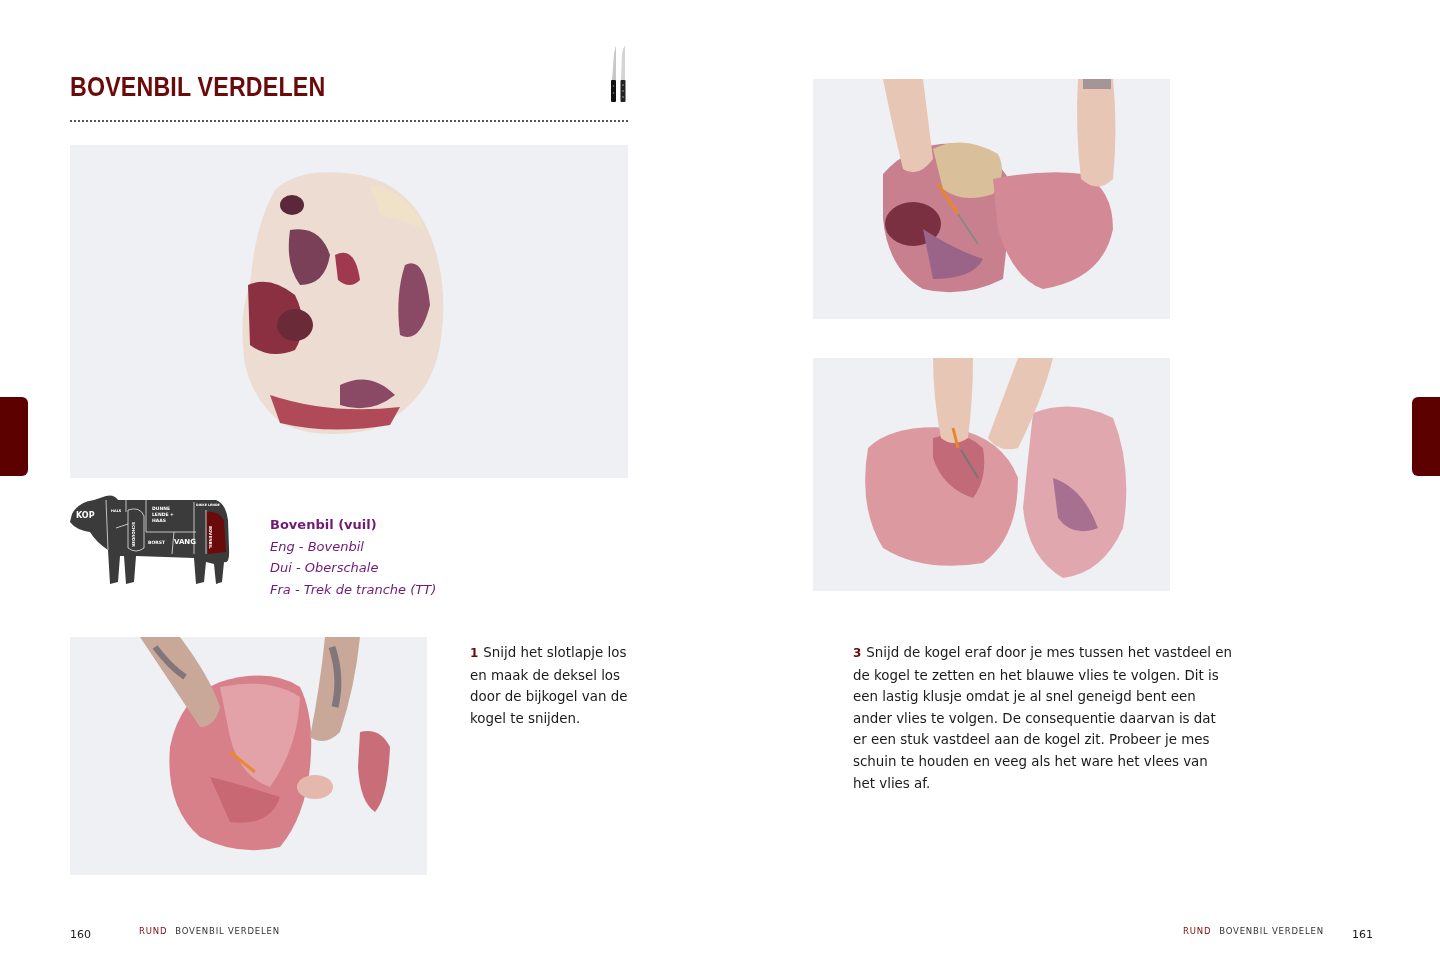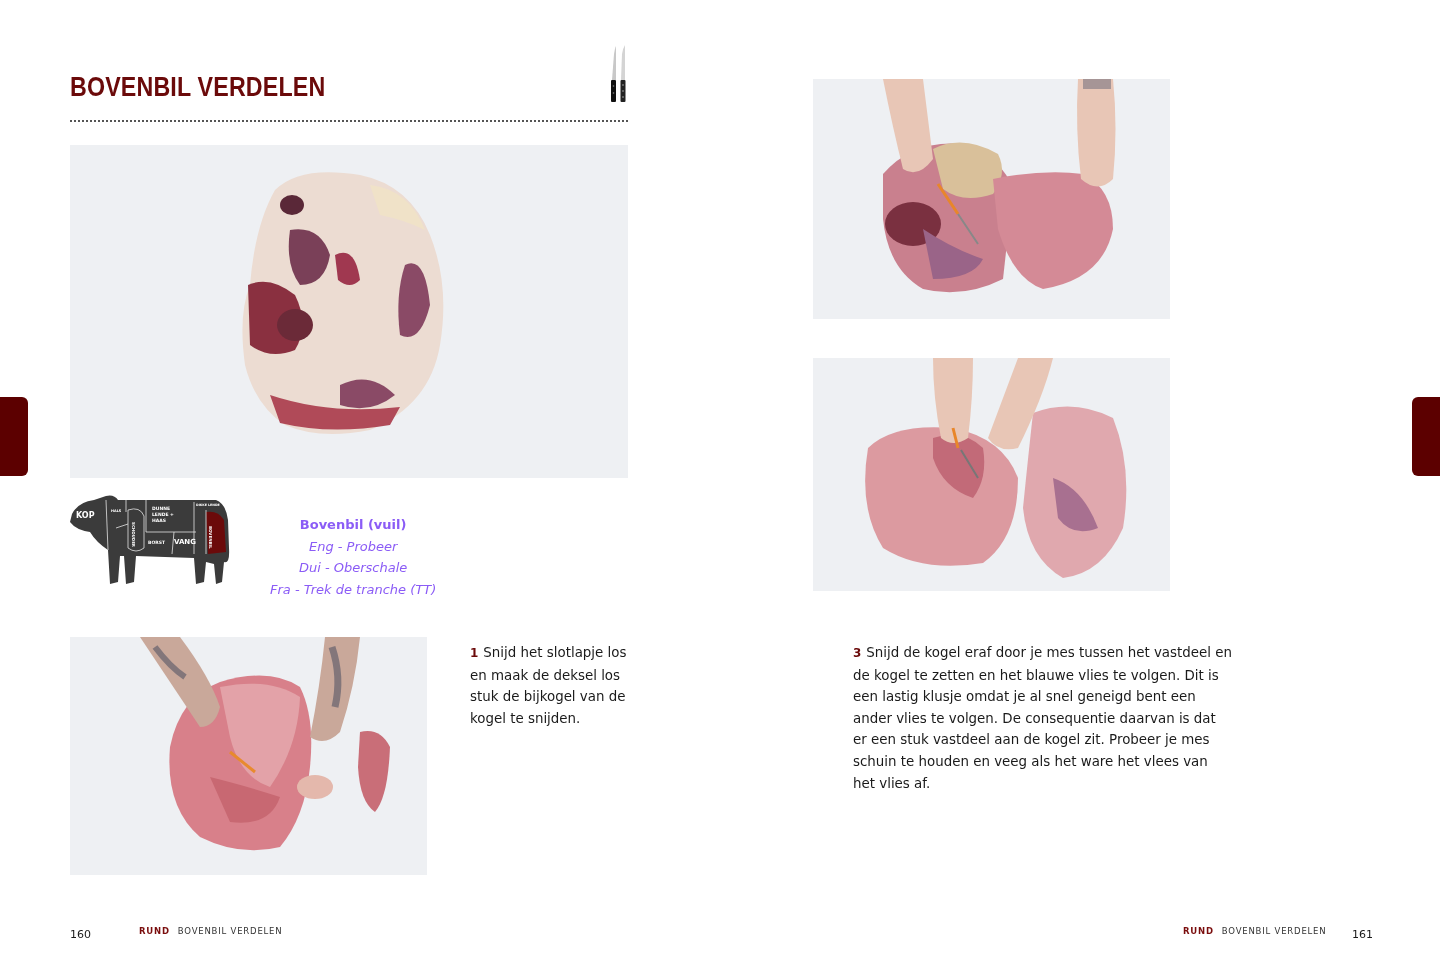--- a/index.html
+++ b/index.html
@@ -29,37 +29,37 @@
   .photo { position: absolute; overflow: hidden; background: #eef0f3; }
   .photo svg { width: 100%; height: 100%; display: block; }
 
   .photo-main { left: 70px; top: 145px; width: 558px; height: 333px; }
   .photo-step1 { left: 70px; top: 637px; width: 357px; height: 238px; }
   .photo-step2 { left: 813px; top: 79px; width: 357px; height: 240px; }
   .photo-step3 { left: 813px; top: 358px; width: 357px; height: 233px; }
 
   .cow-diagram { position: absolute; left: 66px; top: 492px; width: 166px; height: 96px; }
 
-  .cut-info { position: absolute; left: 270px; top: 514px; font-family: "DejaVu Sans", sans-serif; font-size: 13px; line-height: 21.5px; color: #8b5cf6; text-align: center; }
+  .cut-info { position: absolute; left: 270px; top: 514px; font-family: "DejaVu Sans", sans-serif; font-size: 13px; line-height: 21.5px; color: #701a75; }
   .cut-name { font-weight: bold; }
   .cut-trans { font-style: italic; }
 
   .step-text {
     position: absolute; font-family: "DejaVu Sans", sans-serif;
     font-size: 13.4px; line-height: 21.6px; color: #1a1a1a;
   }
   .step-num { color: #6b0a0a; font-weight: bold; margin-right: 5px; font-size: 12px; }
   .step1 { left: 470px; top: 642px; width: 165px; }
   .step2 { left: 1093px; top: 85px; width: 190px; }
   .step3 { left: 93px; top: 642px; width: 380px; margin-left: 40px; }
 
   .footer { position: absolute; top: 923px; font-family: "DejaVu Sans", sans-serif; }
   .folio { font-size: 11px; color: #1a1a1a; }
   .running { font-size: 8.5px; letter-spacing: 0.8px; color: #333; }
-  .running .section { color: #7a0d0d; font-weight: bold; margin-right: 8px; }
+  .running .section { color: #7a0d0d; font-weight: normal; margin-right: 8px; }
 </style>
 </head>
 <body>
 
 <div class="page page-left">
   <div class="thumb-tab thumb-left"></div>
 
   <div class="page-title">BOVENBIL VERDELEN</div>
 
   <div class="knife-icon">
@@ -119,21 +119,21 @@
         <text x="108" y="52" font-size="7">VANG</text>
         <text x="130" y="14" font-size="3.2">DIKKE LENDE</text>
       </g>
       <text x="143" y="34" font-size="4" fill="#fff" font-family="DejaVu Sans, sans-serif" font-weight="bold" transform="rotate(90 143 34)">BOVENBIL</text>
       <text x="66" y="30" font-size="4" fill="#fff" font-family="DejaVu Sans, sans-serif" font-weight="bold" transform="rotate(90 66 30)">SCHOUDER</text>
     </svg>
   </div>
 
   <div class="cut-info">
     <div class="cut-name">Bovenbil (vuil)</div>
-    <div class="cut-trans">Eng - Probeer</div>
+    <div class="cut-trans">Eng - Bovenbil</div>
     <div class="cut-trans">Dui - Oberschale</div>
     <div class="cut-trans">Fra - Trek de tranche (TT)</div>
   </div>
 
   <div class="photo photo-step1">
     <svg viewBox="0 0 357 238" preserveAspectRatio="none">
       <rect width="357" height="238" fill="#eef0f3"></rect>
       <path d="M100 110 Q110 60 150 45 Q200 30 230 50 Q245 80 240 130 Q235 180 210 210 Q170 220 130 200 Q95 170 100 110 Z" fill="#d8808a"></path>
       <path d="M150 50 Q200 40 230 60 Q228 110 200 150 Q170 140 160 100 Z" fill="#e3a2a8"></path>
       <path d="M140 140 Q180 150 210 160 Q200 190 160 185 Z" fill="#c86872"></path>
@@ -141,21 +141,21 @@
       <path d="M85 10 Q100 30 115 40" stroke="#556" stroke-width="6" fill="none" opacity="0.6"></path>
       <path d="M255 0 L290 0 Q285 50 270 95 Q255 110 240 100 Q250 50 255 0 Z" fill="#c9a89a"></path>
       <path d="M262 10 Q272 40 265 70" stroke="#556" stroke-width="7" fill="none" opacity="0.6"></path>
       <ellipse cx="245" cy="150" rx="18" ry="12" fill="#e4b8ac"></ellipse>
       <path d="M290 95 Q310 90 320 110 Q318 160 305 175 Q290 165 288 130 Z" fill="#c96e78"></path>
       <path d="M160 115 L185 135" stroke="#e88a2e" stroke-width="3"></path>
     </svg>
   </div>
 
   <div class="step-text step1">
-    <span class="step-num">1</span><span>Snijd het slotlapje los en maak de deksel los stuk de bijkogel van de kogel te snijden.</span>
+    <span class="step-num">1</span><span>Snijd het slotlapje los en maak de deksel los door de bijkogel van de kogel te snijden.</span>
   </div>
 
   <div class="footer" style="left:70px;">
     <span class="folio">160</span>
   </div>
   <div class="footer running" style="left:139px; top:926px;">
     <span class="section">RUND</span><span>BOVENBIL VERDELEN</span>
   </div>
 </div>
 

